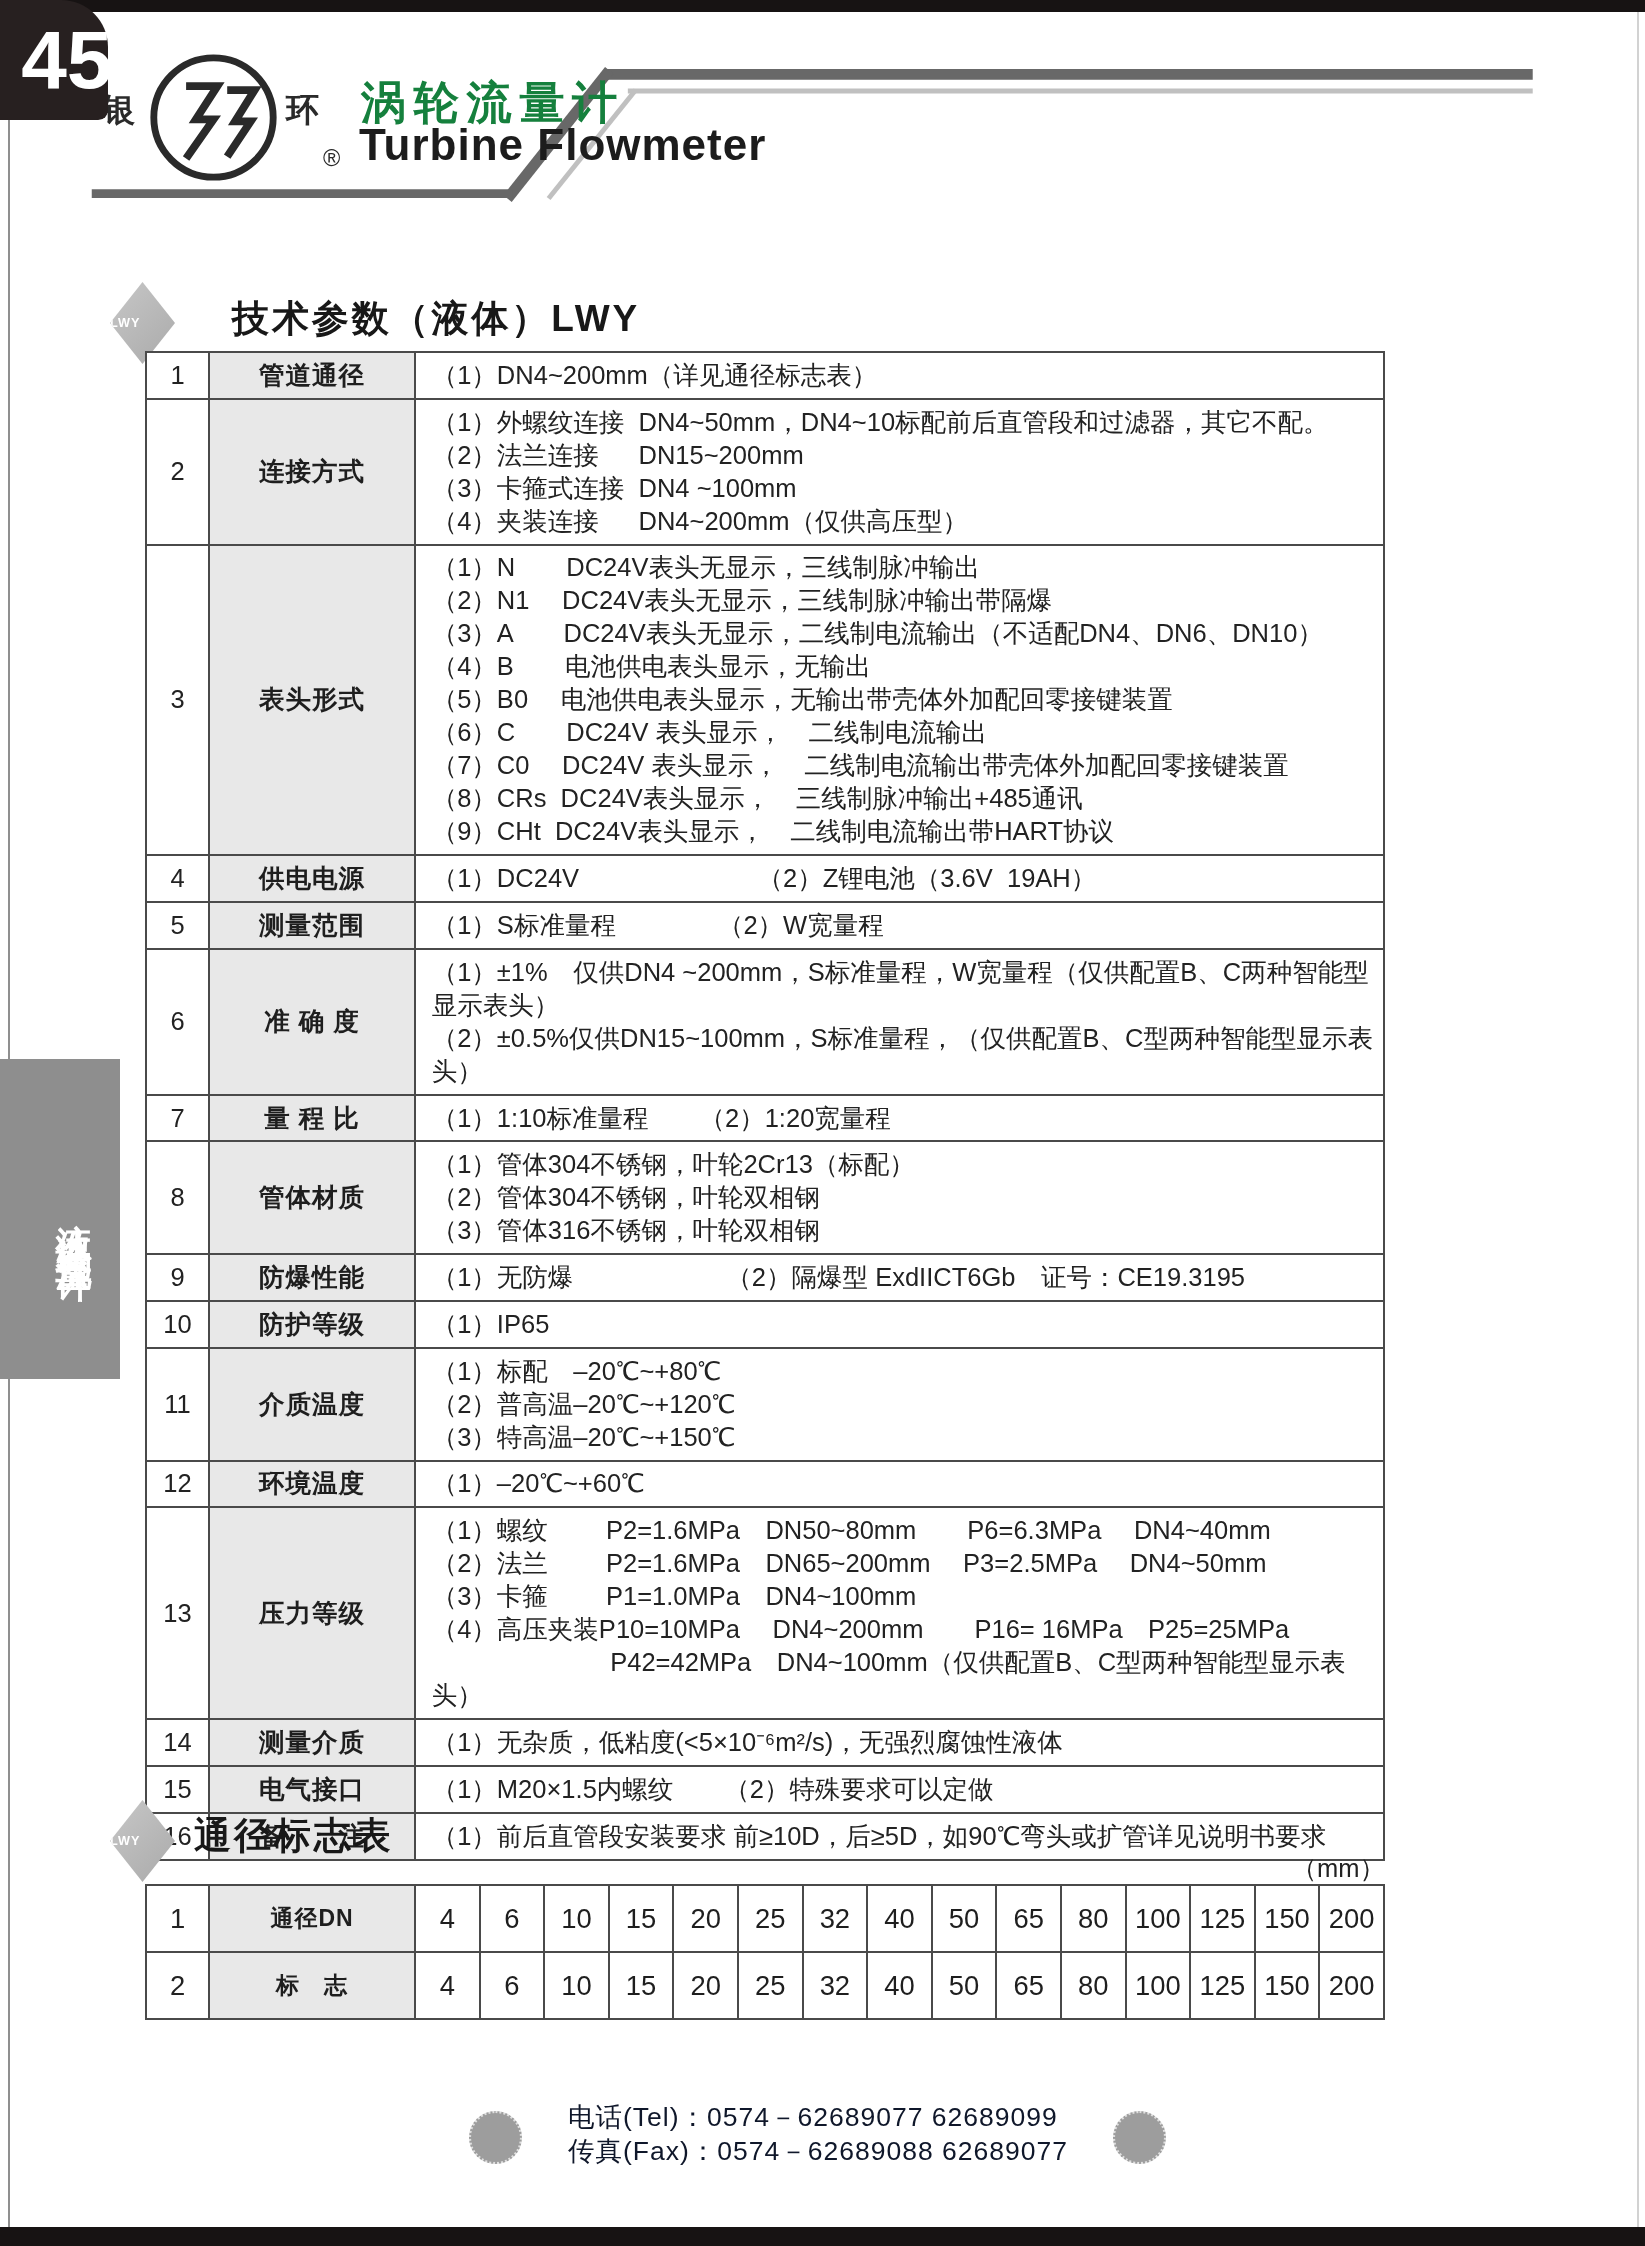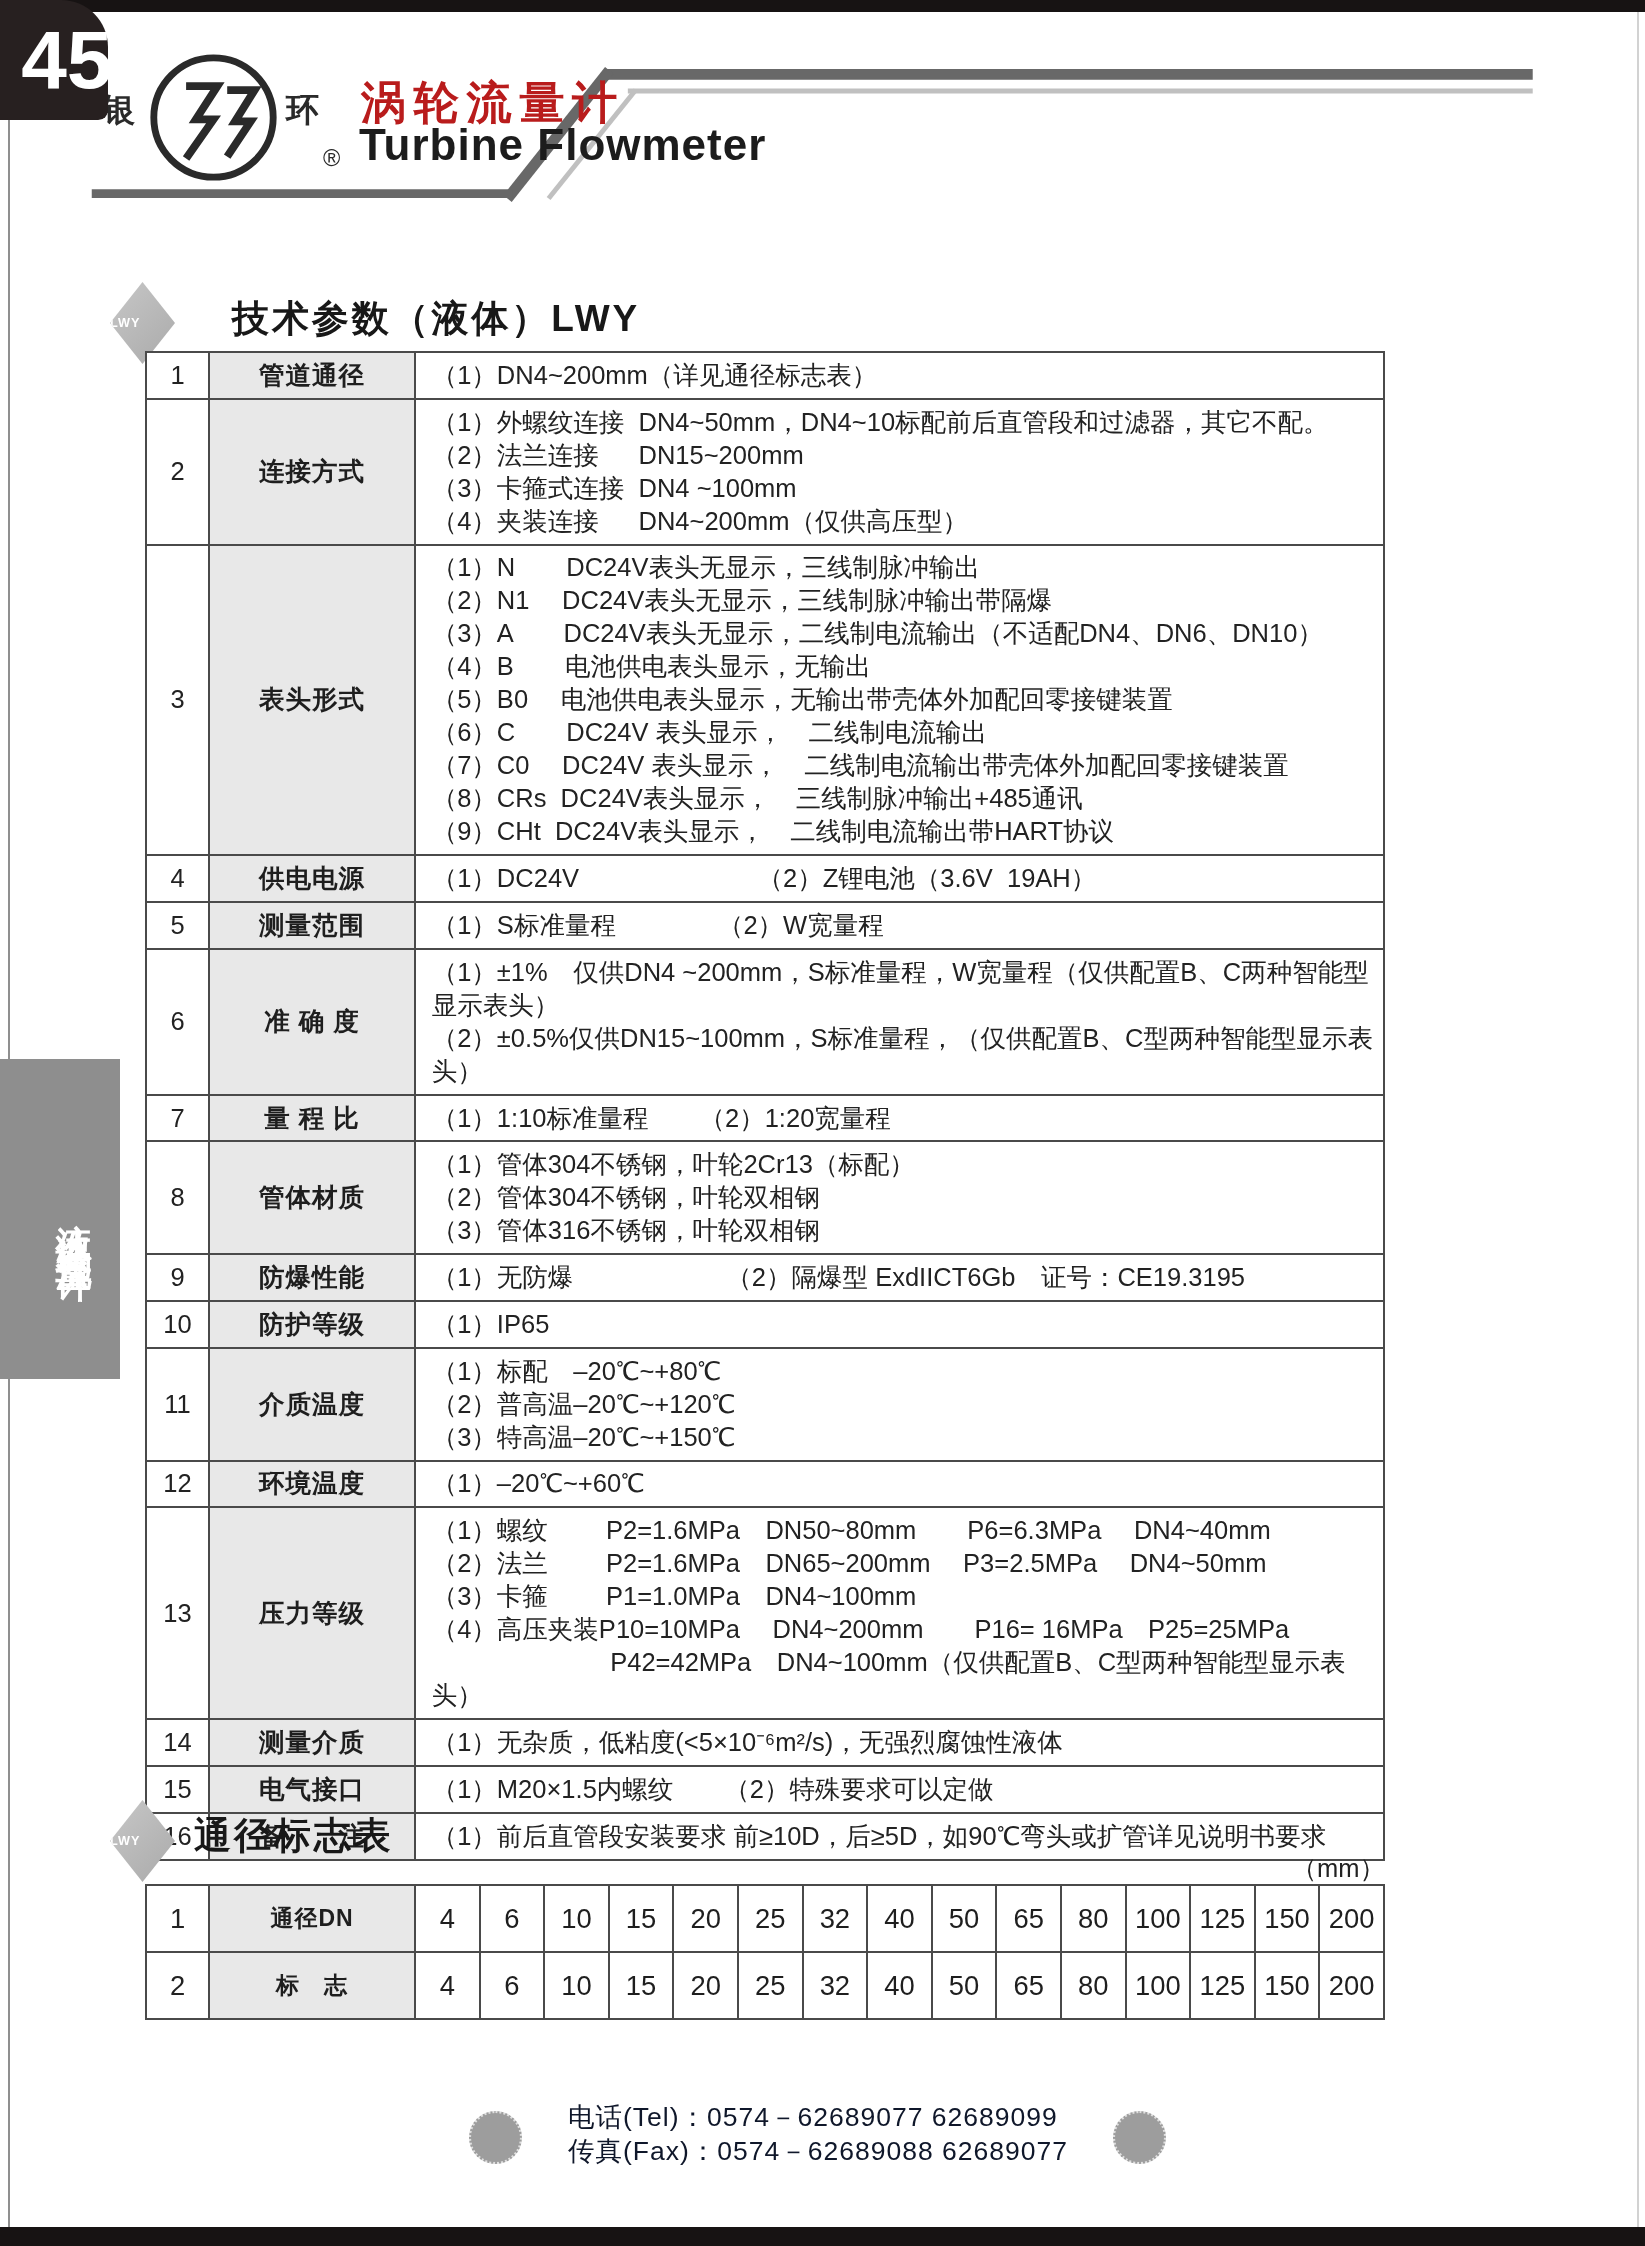--- a/index.html
+++ b/index.html
@@ -13,21 +13,21 @@
   .edge-left { position:absolute; left:7.8px; top:11.8px; bottom:19.6px; width:2px; background:#8f8f8f; }
   .edge-right { position:absolute; right:6.9px; top:11.8px; bottom:19.6px; width:2px; background:#d2d2d2; }
 
   
   .header-deco { position:absolute; left:0; top:0; }
   .brand-zh { position:absolute; font-size:33px; font-weight:bold; color:#2a2a2a; }
   .brand-left { left:102px; top:88px; }
   .brand-right { left:286px; top:88px; }
   .brand-reg { position:absolute; left:323px; top:145px; font-size:23.5px; color:#2a2a2a; }
   .logo-circle { position:absolute; left:145px; top:49px; }
-  .title-zh { position:absolute; left:361px; top:73px; font-size:45px; font-weight:bold; letter-spacing:7.8px; color:#b91c1c; }
+  .title-zh { position:absolute; left:361px; top:73px; font-size:45px; font-weight:bold; letter-spacing:7.8px; color:#15803d; }
   .title-en { position:absolute; left:359px; top:120px; font-size:44px; font-weight:bold; letter-spacing:1px; color:#1c1c1c; }
 
   
   .diamond {
     position:absolute; width:65px; height:82px;
     background:linear-gradient(135deg,#c7c7c7 0%,#aaaaaa 100%);
     clip-path:polygon(50% 0, 100% 50%, 50% 100%, 0 50%);
     display:flex; align-items:center; justify-content:flex-start;
   }
   .diamond span { color:#ffffff; font-size:12.7px; font-weight:bold; letter-spacing:1px; }

